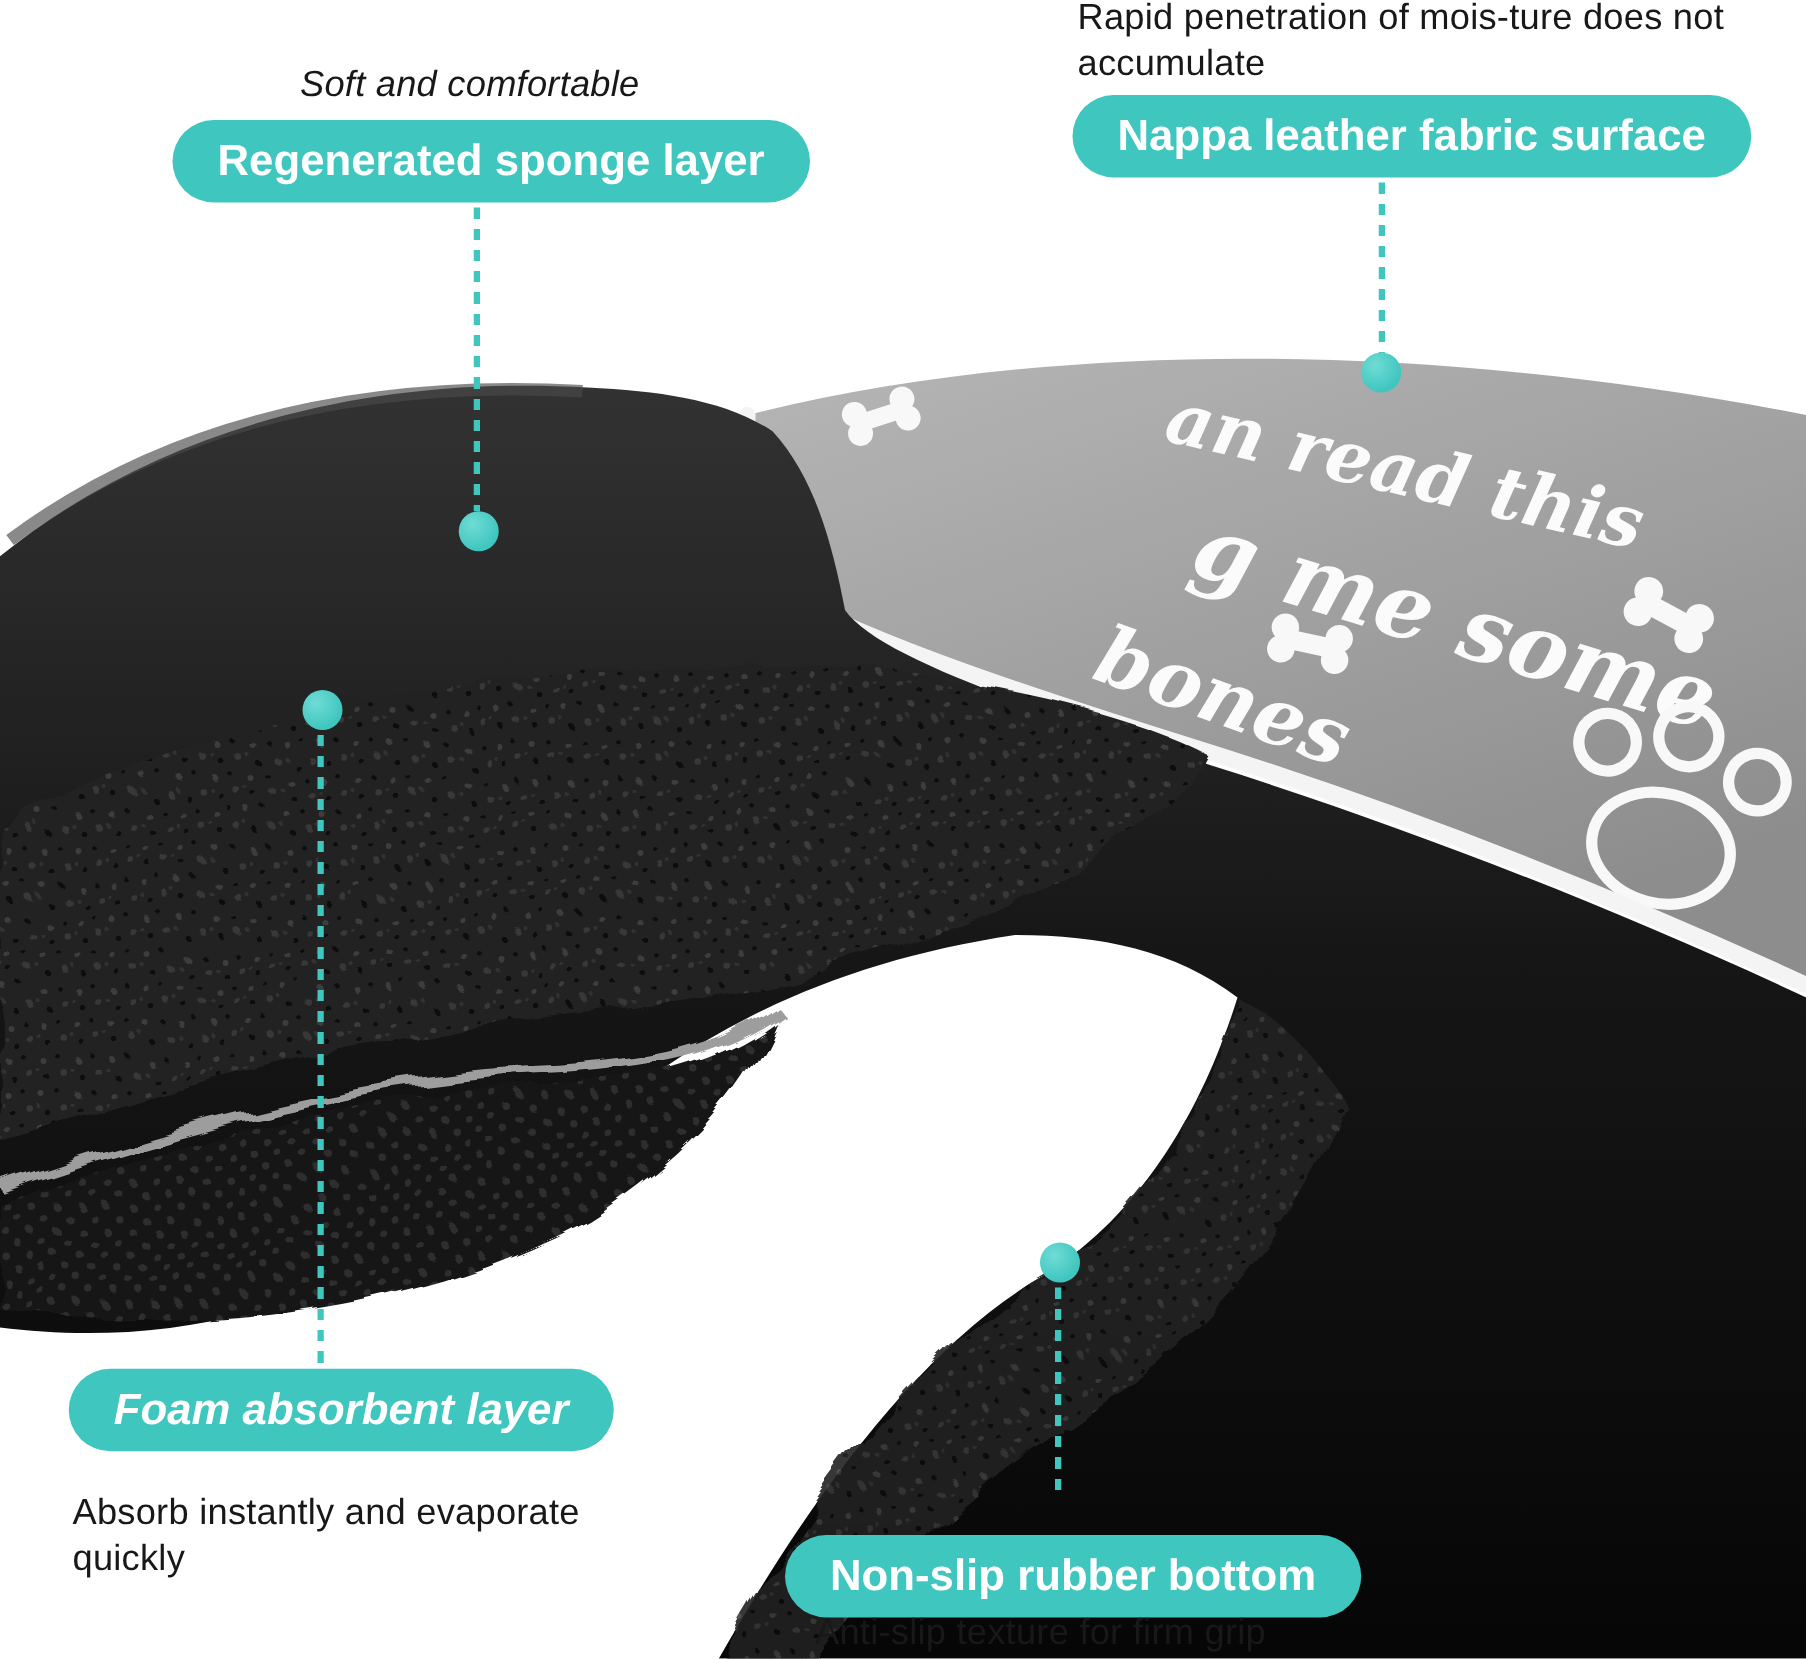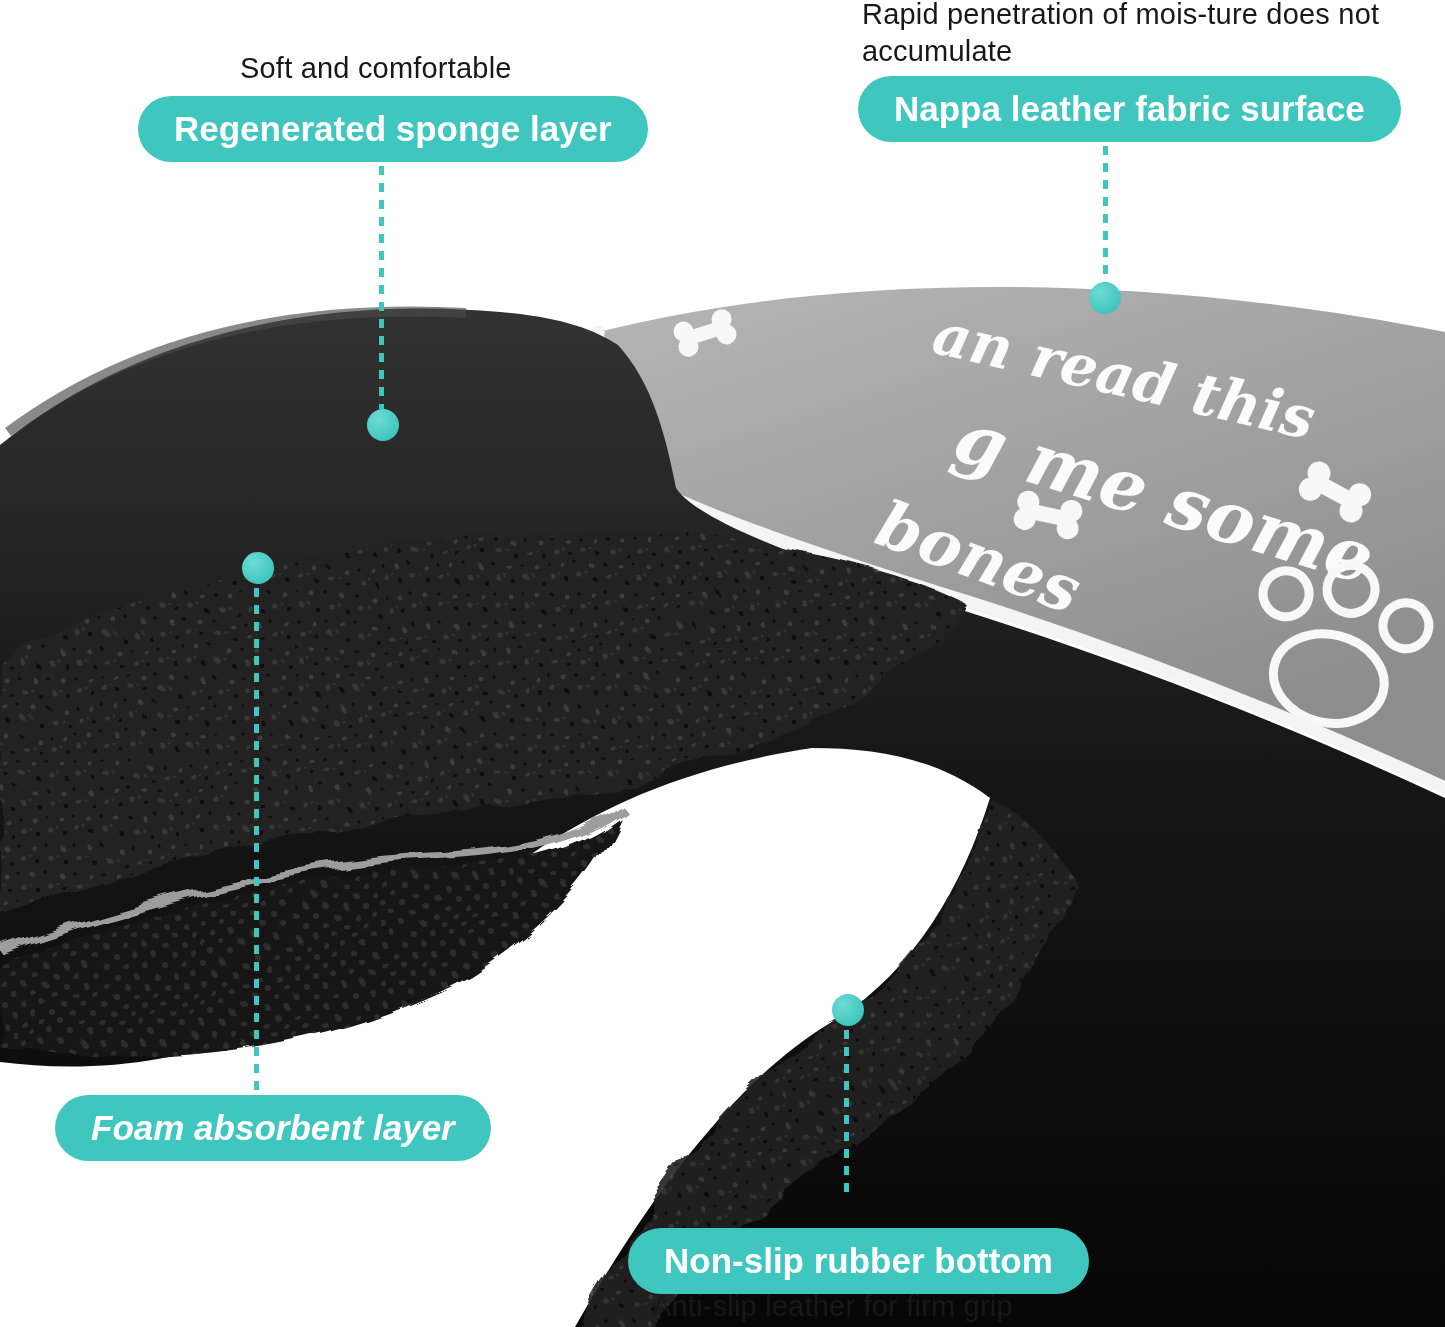--- a/index.html
+++ b/index.html
@@ -20,21 +20,21 @@
   .leader{
     position:absolute; width:5px;
     background-image:repeating-linear-gradient(to bottom, var(--accent) 0 9px, transparent 9px 17px);
   }
   .dot{
     position:absolute; width:32px; height:32px; border-radius:50%;
     background:radial-gradient(circle at 35% 32%, #6fdcd5, var(--accent) 70%);
   }
 
   
-  .note-sponge{ left:240px; top:50px; }
+  .note-sponge{ left:240px; top:50px;font-style:italic; }
   .pill-sponge{ left:138px; top:96px; }
   .leader-sponge{ left:379px; top:166px; height:243px; }
   .dot-sponge{ left:367px; top:409px; }
 
   
   .note-fabric{ left:862px; top:-4px; width:545px; }
   .pill-fabric{ left:858px; top:76px; }
   .leader-fabric{ left:1103px; top:146px; height:138px; }
   .dot-fabric{ left:1089px; top:282px; }
 
@@ -173,21 +173,22 @@
     <span>Nappa leather fabric surface</span>
   </div>
   <div class="leader leader-fabric"></div>
   <div class="dot dot-fabric"></div>
 
   <div class="dot dot-foam"></div>
   <div class="leader leader-foam"></div>
   <div class="pill pill-foam">
     <span>Foam absorbent layer</span>
   </div>
+  <div class="note note-foam">Absorb instantly and evaporate quickly</div>
 
   <div class="dot dot-rubber"></div>
   <div class="leader leader-rubber"></div>
   <div class="pill pill-rubber">
     <span>Non-slip rubber bottom</span>
   </div>
-  <div class="note note-rubber">Anti-slip leather for firm grip</div>
+  <div class="note note-rubber">Anti-slip texture for firm grip</div>
 
 </div>
 
 </body></html>

